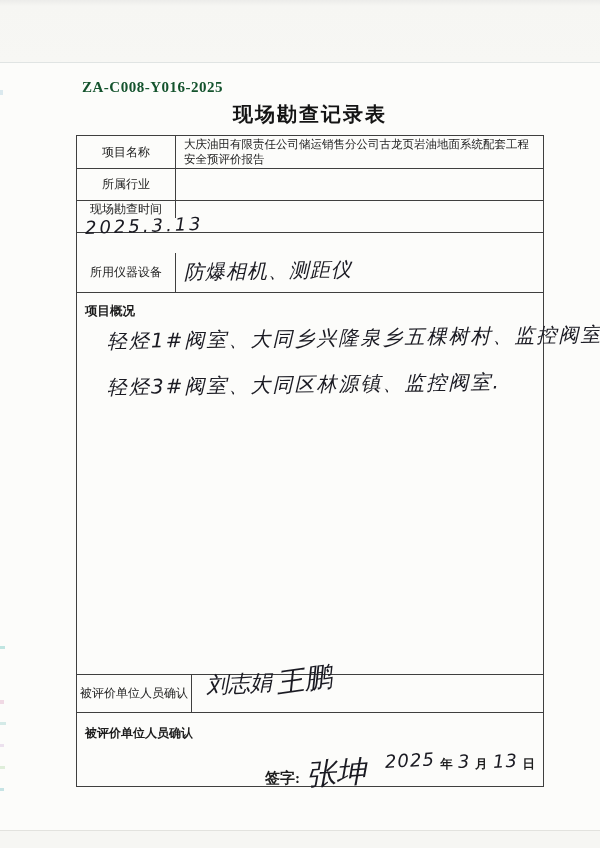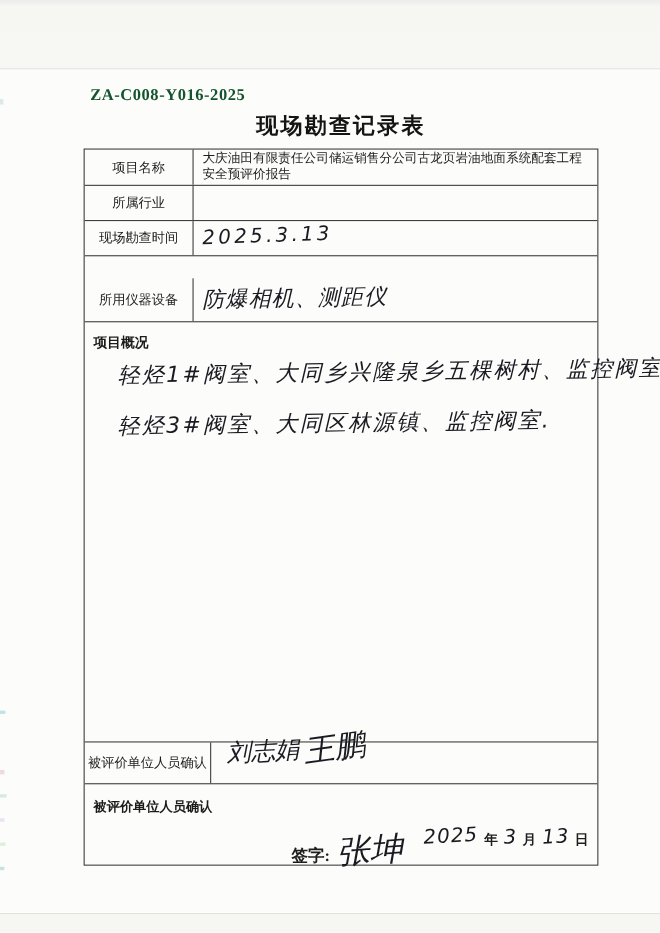--- a/index.html
+++ b/index.html
@@ -63,21 +63,21 @@
   .cell-value {
     flex: 1;
     padding: 2px 8px;
     font-size: 11.5px; line-height: 15px;
     display: flex; align-items: center;
     box-sizing: border-box;
     position: relative;
   }
   .r1 { height: 33px; }
   .r2 { height: 32px; }
-  .r3 { height: 32px; }
+  .r3 { height: 32px; flex-direction: column; }
   .r4 { height: 40px; margin-top: 20px; }
   .r5 { height: 382px; }
   .r6 { height: 38px; }
   .r7 { height: 73px; position: relative; }
   .r6 .cell-label { width: 115px; }
 
   
   .hand {
     font-family: "DejaVu Sans", sans-serif;
     font-style: italic;

